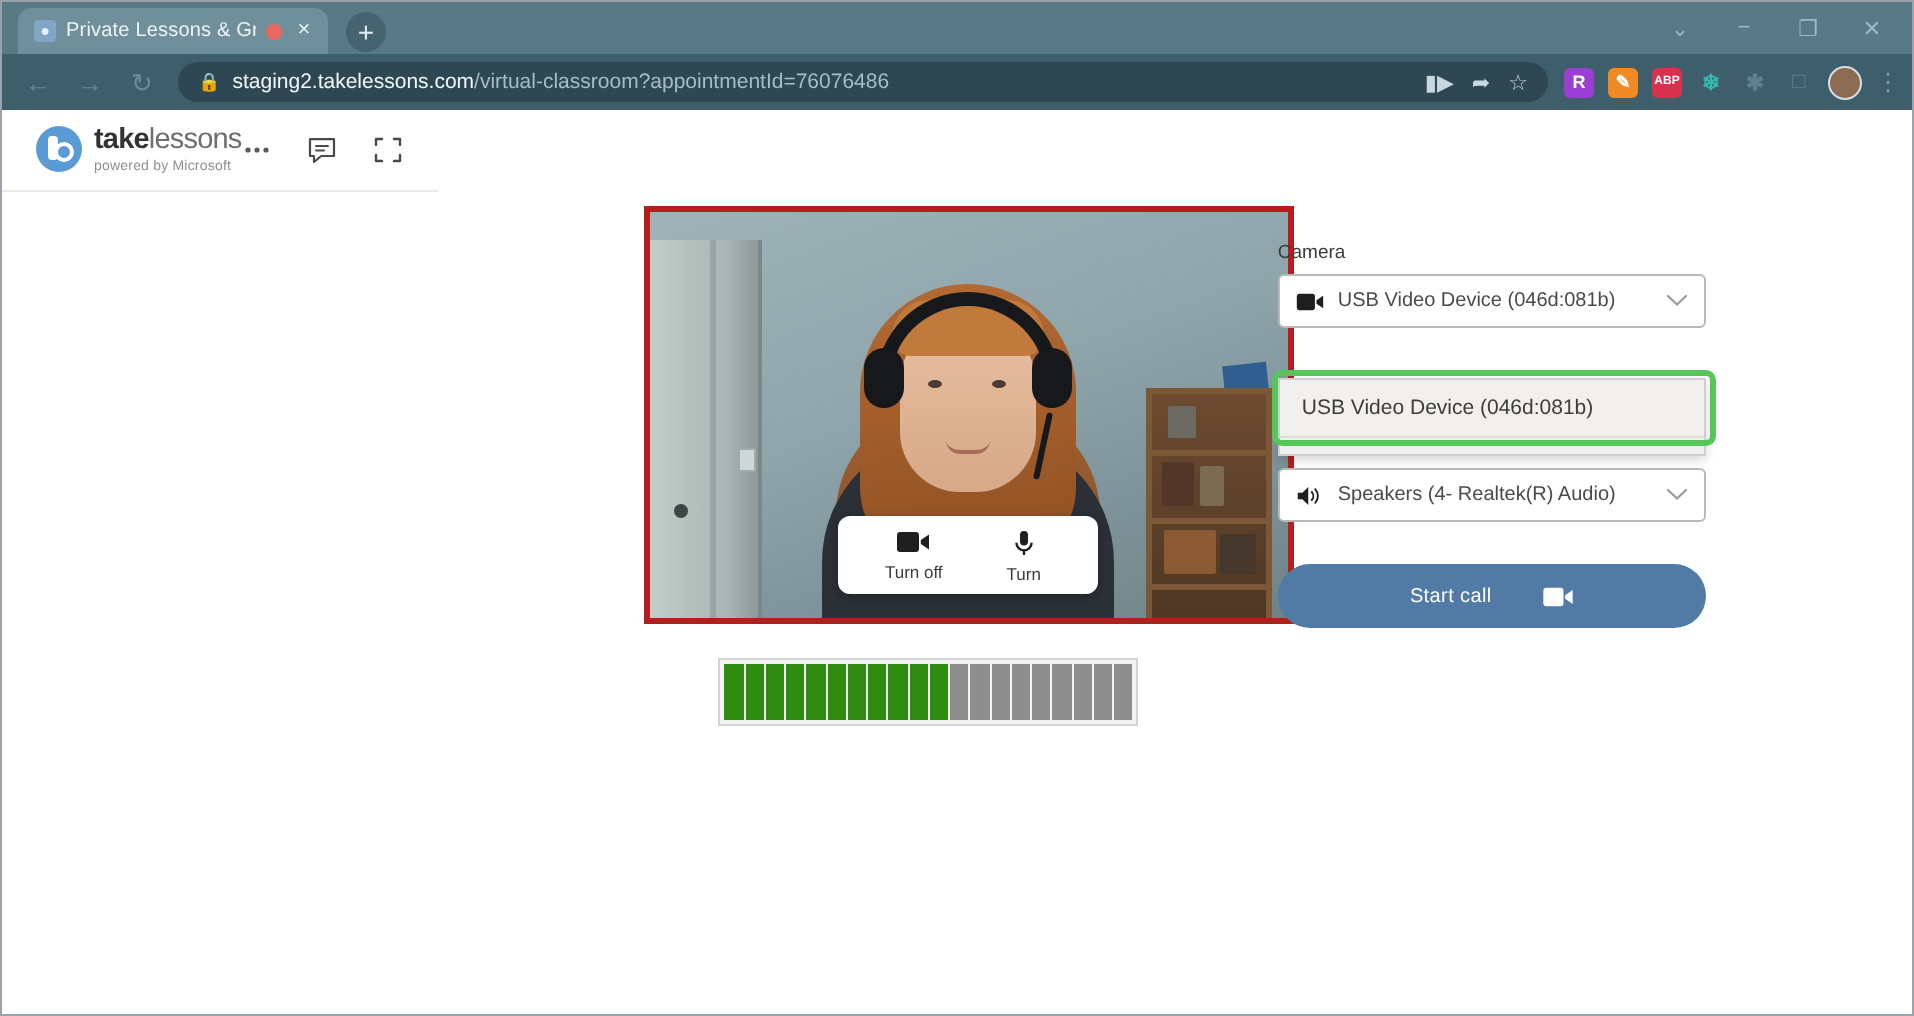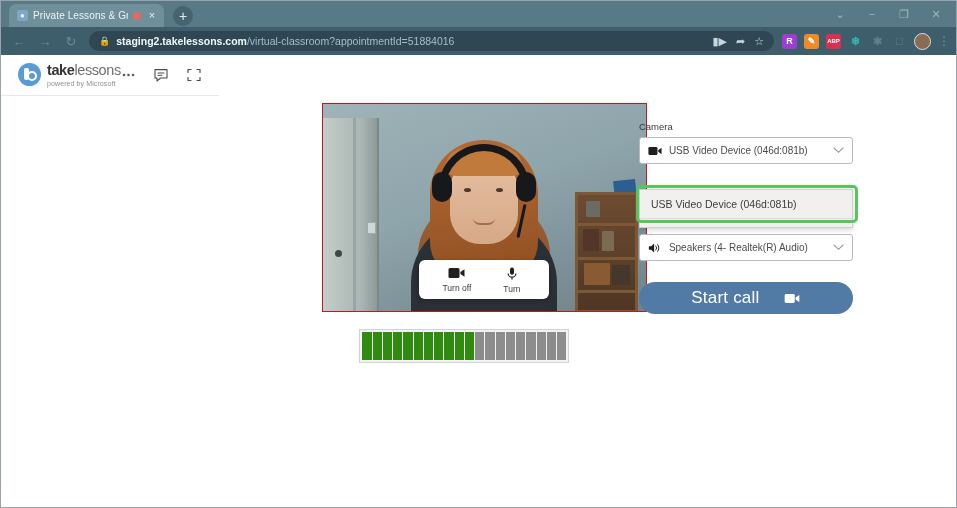--- a/index.html
+++ b/index.html
@@ -78,21 +78,21 @@
     font-size: 13px; color: #6d8b97;
   }
   .omnibox {
     flex: 1; height: 20px; background: #2e4752;
     border-radius: 10px; margin: 0 6px 0 4px;
     display: flex; align-items: center; padding: 0 10px; gap: 6px;
     min-width: 0;
   }
   .lock-ic { font-size: 9px; color: #c3d2d8; flex: none; }
   .url { font-size: 10.5px; white-space: nowrap; overflow: hidden; }
-  .url .host { color: #f2f7f9; font-weight: bold; }
+  .url .host { color: #f2f7f9; font-weight: normal; }
   .url .path { color: #a7bdc6; }
   .omni-actions { margin-left: auto; display: flex; gap: 9px; padding-left: 8px; }
   .omni-actions span { font-size: 11px; color: #c8d7dd; }
   .ext-icons { display: flex; align-items: center; gap: 7px; padding-right: 2px; }
   .ext {
     width: 15px; height: 15px; border-radius: 3px;
     display: flex; align-items: center; justify-content: center;
     font-size: 9px; font-weight: bold; color: #fff;
   }
   .ext.ghost { background: transparent; color: #60808c; font-size: 11px; }
@@ -140,21 +140,21 @@
     z-index: 2;
   }
   .hicon { color: #5a5a5a; display: flex; align-items: center; }
 
   .content {
     flex: 1; display: flex; justify-content: center;
     gap: 32px; padding-top: 48px; background: #fff;
   }
   .left-col { width: 285px; }
   .video-box {
-    width: 325px; height: 209px; border: 1px solid #b91c1c;
+    width: 325px; height: 209px; border: 3px solid #b91c1c;
     position: relative; overflow: hidden; background: #7d8a8c;
   }
   .v-wall { position: absolute; inset: 0;
     background: linear-gradient(160deg,#9fb3b8 0%,#8ea5ab 45%,#6f8288 100%); }
   .v-door {
     position: absolute; left: 0; top: 14px; width: 56px; height: 195px;
     background: linear-gradient(90deg,#c3cdc9,#aab6b3 70%,#8e9a98);
     border-right: 2px solid #7c8886;
   }
   .v-doorknob {
@@ -295,21 +295,21 @@
     pointer-events: none; z-index: 6;
   }
   .dd-first-wrap { position: relative; }
 
   .speaker-select { margin-top: 36px; }
 
   .start-btn {
     margin-top: 21px; height: 32px; border-radius: 17px;
     background: #517ba5; color: #fff;
     display: flex; align-items: center; justify-content: center; gap: 25px;
-    font-size: 17px; letter-spacing: .2px;
+    font-size: 10px; letter-spacing: .2px;
   }
 </style>
 </head>
 <body>
 
 <div id="app">
 
   <div class="tabstrip">
     <div class="tab">
       <span class="tab-favicon">●</span>
@@ -327,21 +327,21 @@
       <div class="wc">✕</div>
     </div>
   </div>
 
   <div class="navbar">
     <div class="navbtn">←</div>
     <div class="navbtn">→</div>
     <div class="navbtn">↻</div>
     <div class="omnibox">
       <span class="lock-ic">🔒</span>
-      <span class="url"><span class="host">staging2.takelessons.com</span><span class="path">/virtual-classroom?appointmentId=51884016</span></span>
+      <span class="url"><span class="host">staging2.takelessons.com</span><span class="path">/virtual-classroom?appointmentId=76076486</span></span>
       <span class="omni-actions">
         <span>▮▶</span>
         <span>➦</span>
         <span>☆</span>
       </span>
     </div>
     <div class="ext-icons">
       <span class="ext" style="background:#9b3fd4">R</span>
       <span class="ext" style="background:#f08a24">✎</span>
       <span class="ext" style="background:#d9304f;font-size:6px">ABP</span>

